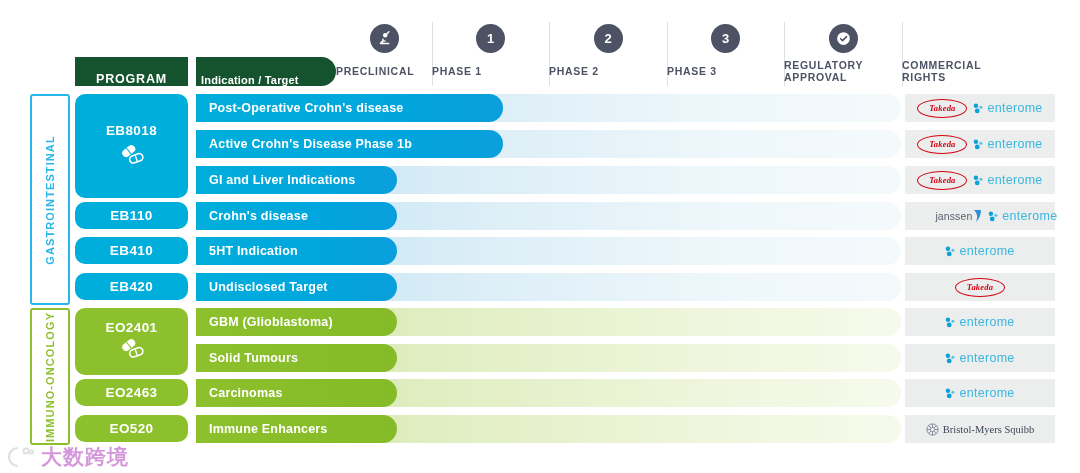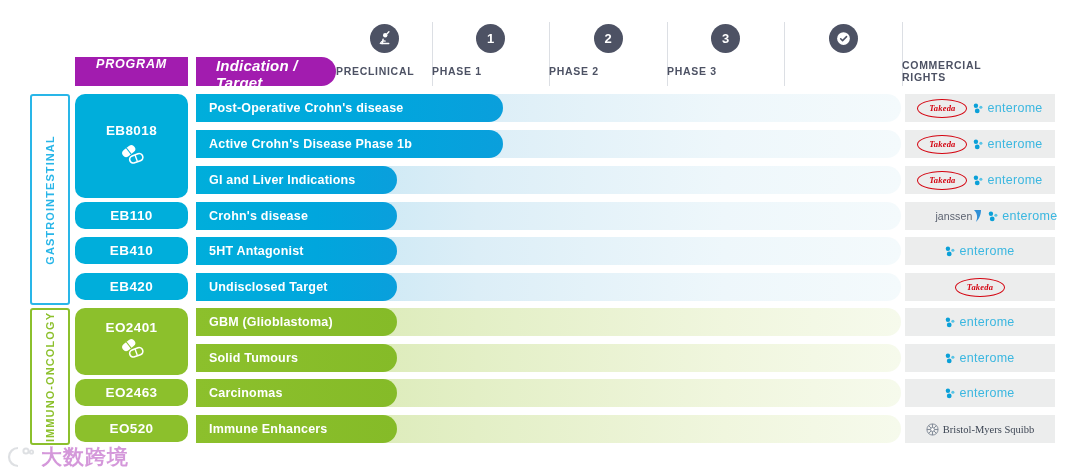--- a/index.html
+++ b/index.html
@@ -8,37 +8,36 @@
     background:#ffffff;
     font-family:"Liberation Sans", sans-serif;
     overflow:hidden;
     position:relative;
   }
   #chart{position:absolute;inset:0;}
 
   
   .hdr-program, .hdr-indication{
     position:absolute;
-    background:#a21caf;
+    background:#14532d;
     color:#ffffff;
     font-weight:bold;
-    display:flex;align-items:flex-start;
+    display:flex;align-items:flex-end;
     box-sizing:border-box;
-    font-style:italic;
   }
   .hdr-program{
     left:75px;top:57px;width:113px;height:29px;
     justify-content:center;
     font-size:12.5px;letter-spacing:.8px;
   }
   .hdr-indication{
     left:196px;top:57px;width:140px;height:29px;
     border-radius:0 15px 15px 0;
-    padding-left:20px;
-    font-size:15px;letter-spacing:.2px;
+    padding-left:5px;
+    font-size:11px;letter-spacing:.2px;
   }
 
   .phase-col{
     position:absolute;top:20px;height:66px;
     display:flex;flex-direction:column;align-items:center;
     justify-content:flex-start;
   }
   .phase-col .lbl{
     position:absolute;bottom:9px;left:0;right:0;
     text-align:left;
@@ -232,20 +231,24 @@
   <div class="phase-col" style="left:784px;width:118px">
     <div class="pin">
       <div class="tip"></div>
       <div class="circ">
         <svg width="17" height="17" viewBox="0 0 24 24" fill="none">
           <circle cx="12" cy="12" r="9" fill="#ffffff"></circle>
           <path d="M8 12.3l2.7 2.7L16.3 9.4" stroke="#4d5264" stroke-width="2.2" stroke-linecap="round" stroke-linejoin="round" fill="none"></path>
         </svg>
       </div>
     </div>
+    <div class="lbl" style="bottom:3px">
+      <div>REGULATORY</div>
+      <div>APPROVAL</div>
+    </div>
   </div>
 
   <div class="phase-col" style="left:902px;width:155px">
     <div class="lbl" style="bottom:3px">
       <div>COMMERCIAL</div>
       <div>RIGHTS</div>
     </div>
   </div>
 
   <div class="cat" style="top:94px;height:211px">
@@ -325,21 +328,21 @@
   <div class="barwrap" style="left:196px;top:202px;width:705px">
     <div class="track gi" style="width:705px"></div>
     <div class="fill gi" style="width:201px">
       <span class="txt">Crohn's disease</span>
     </div>
   </div>
 
   <div class="barwrap" style="left:196px;top:237px;width:705px">
     <div class="track gi" style="width:705px"></div>
     <div class="fill gi" style="width:201px">
-      <span class="txt">5HT Antagonist</span>
+      <span class="txt">5HT Indication</span>
     </div>
   </div>
 
   <div class="barwrap" style="left:196px;top:273px;width:705px">
     <div class="track gi" style="width:705px"></div>
     <div class="fill gi" style="width:201px">
       <span class="txt">Undisclosed Target</span>
     </div>
   </div>
 

